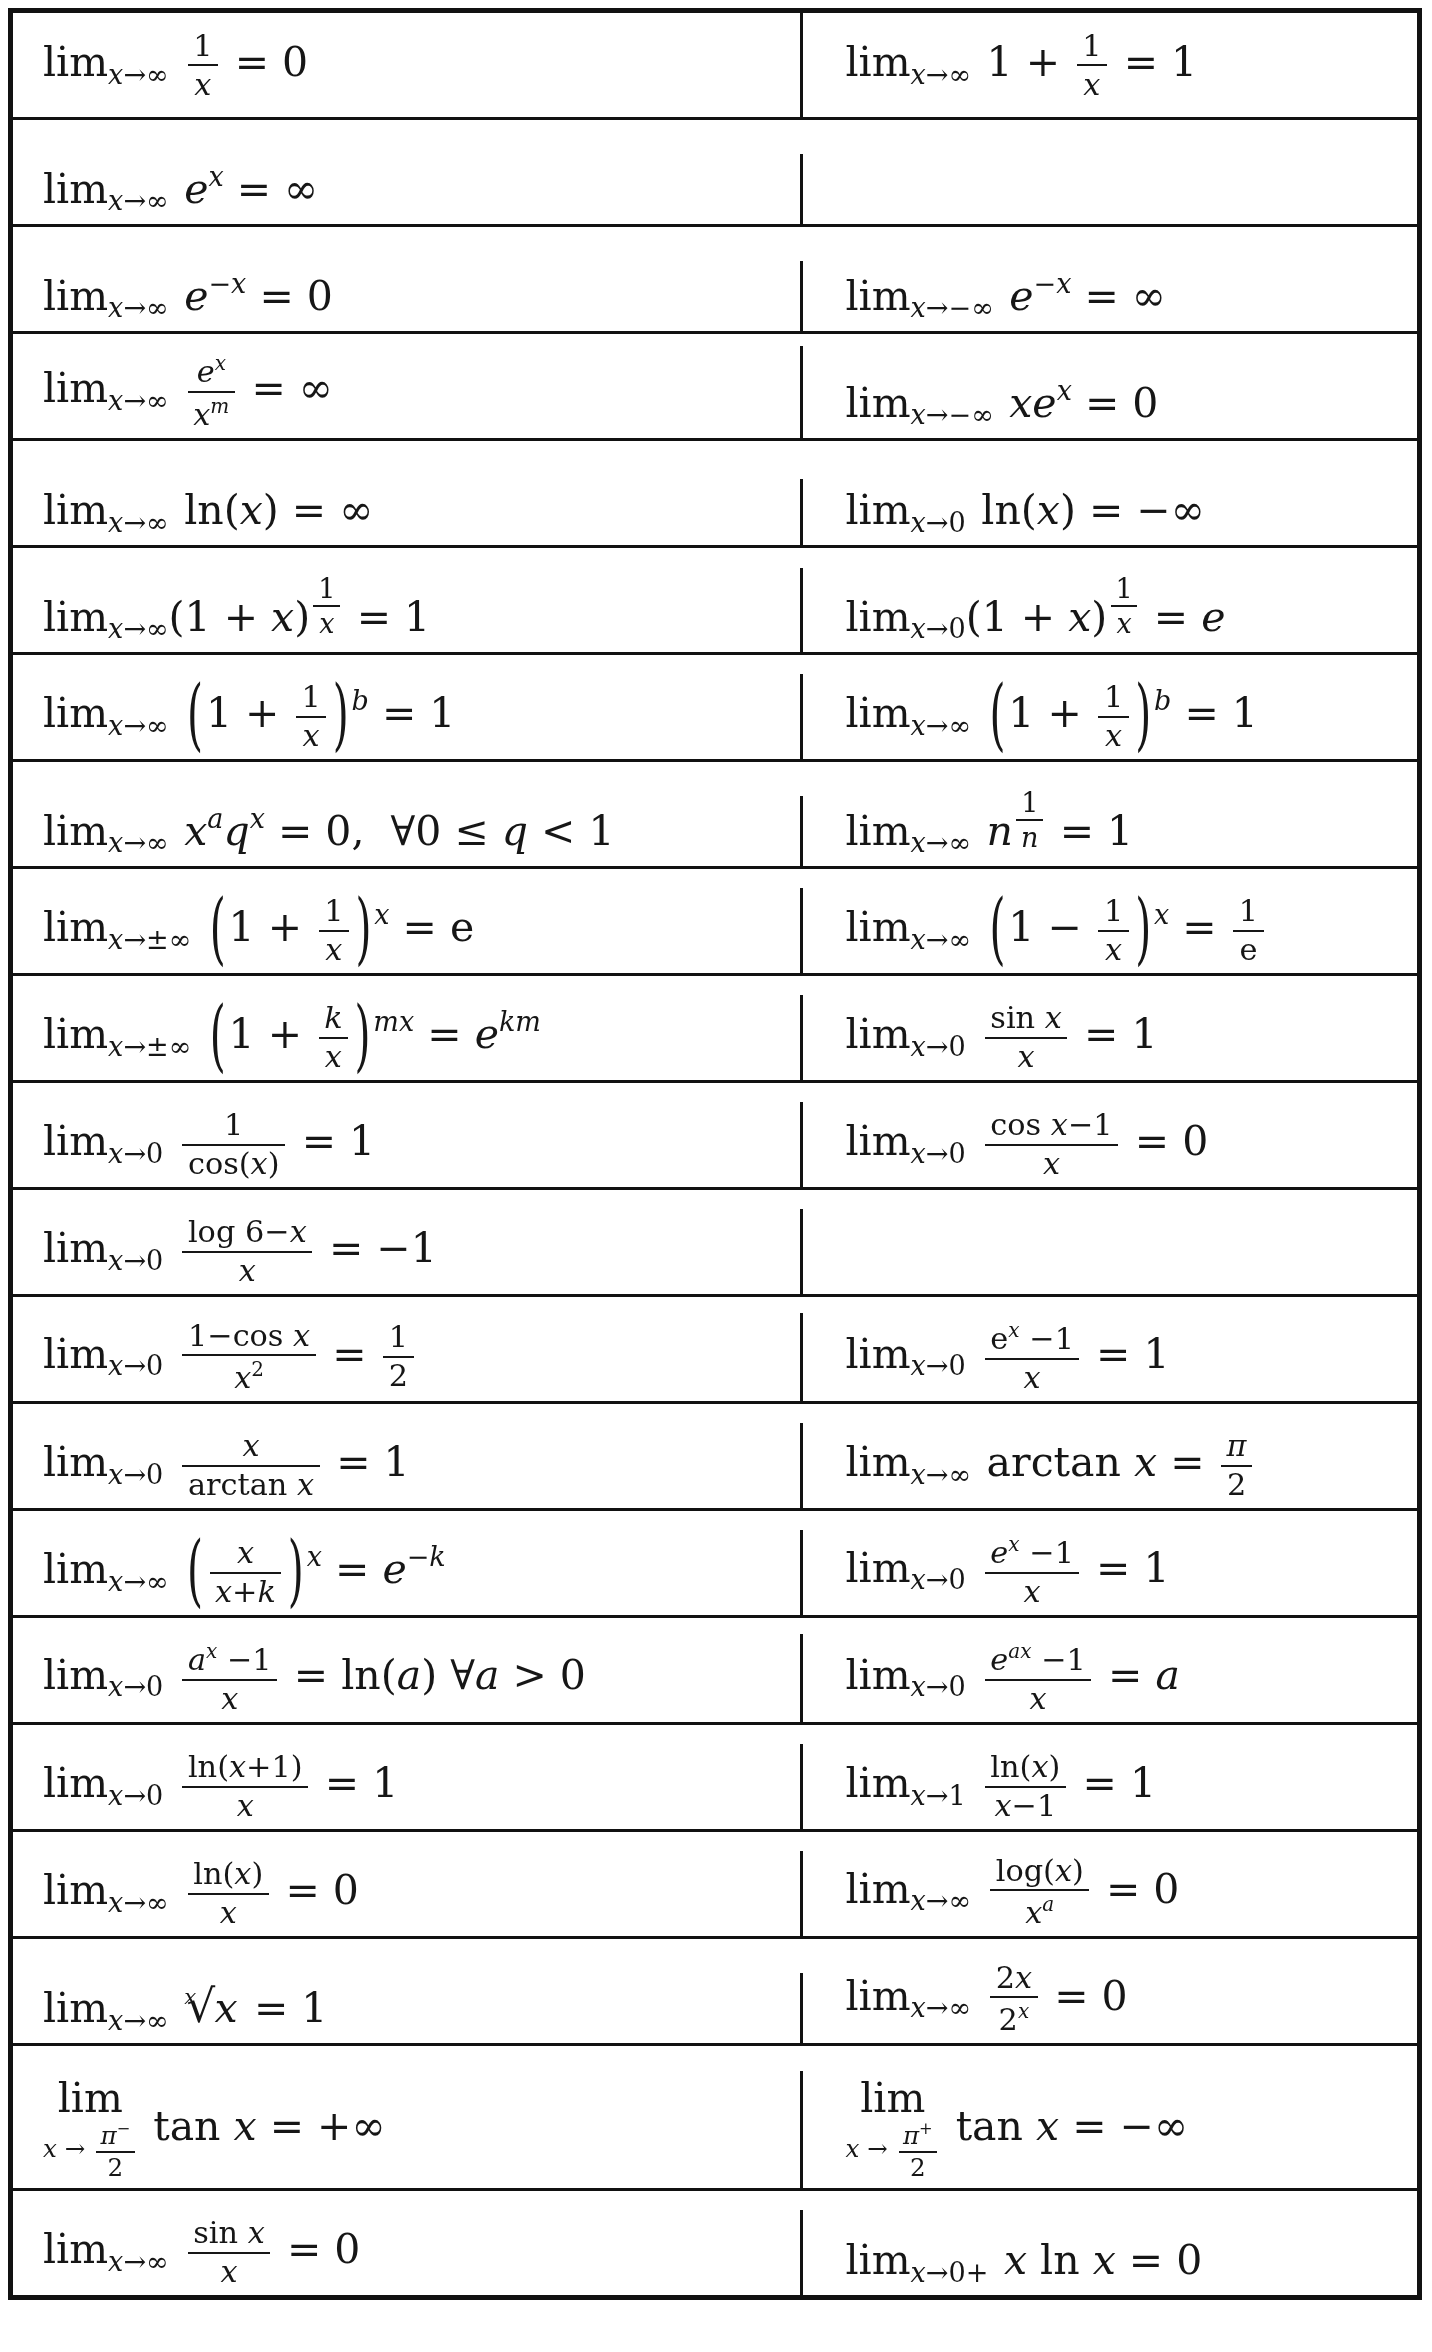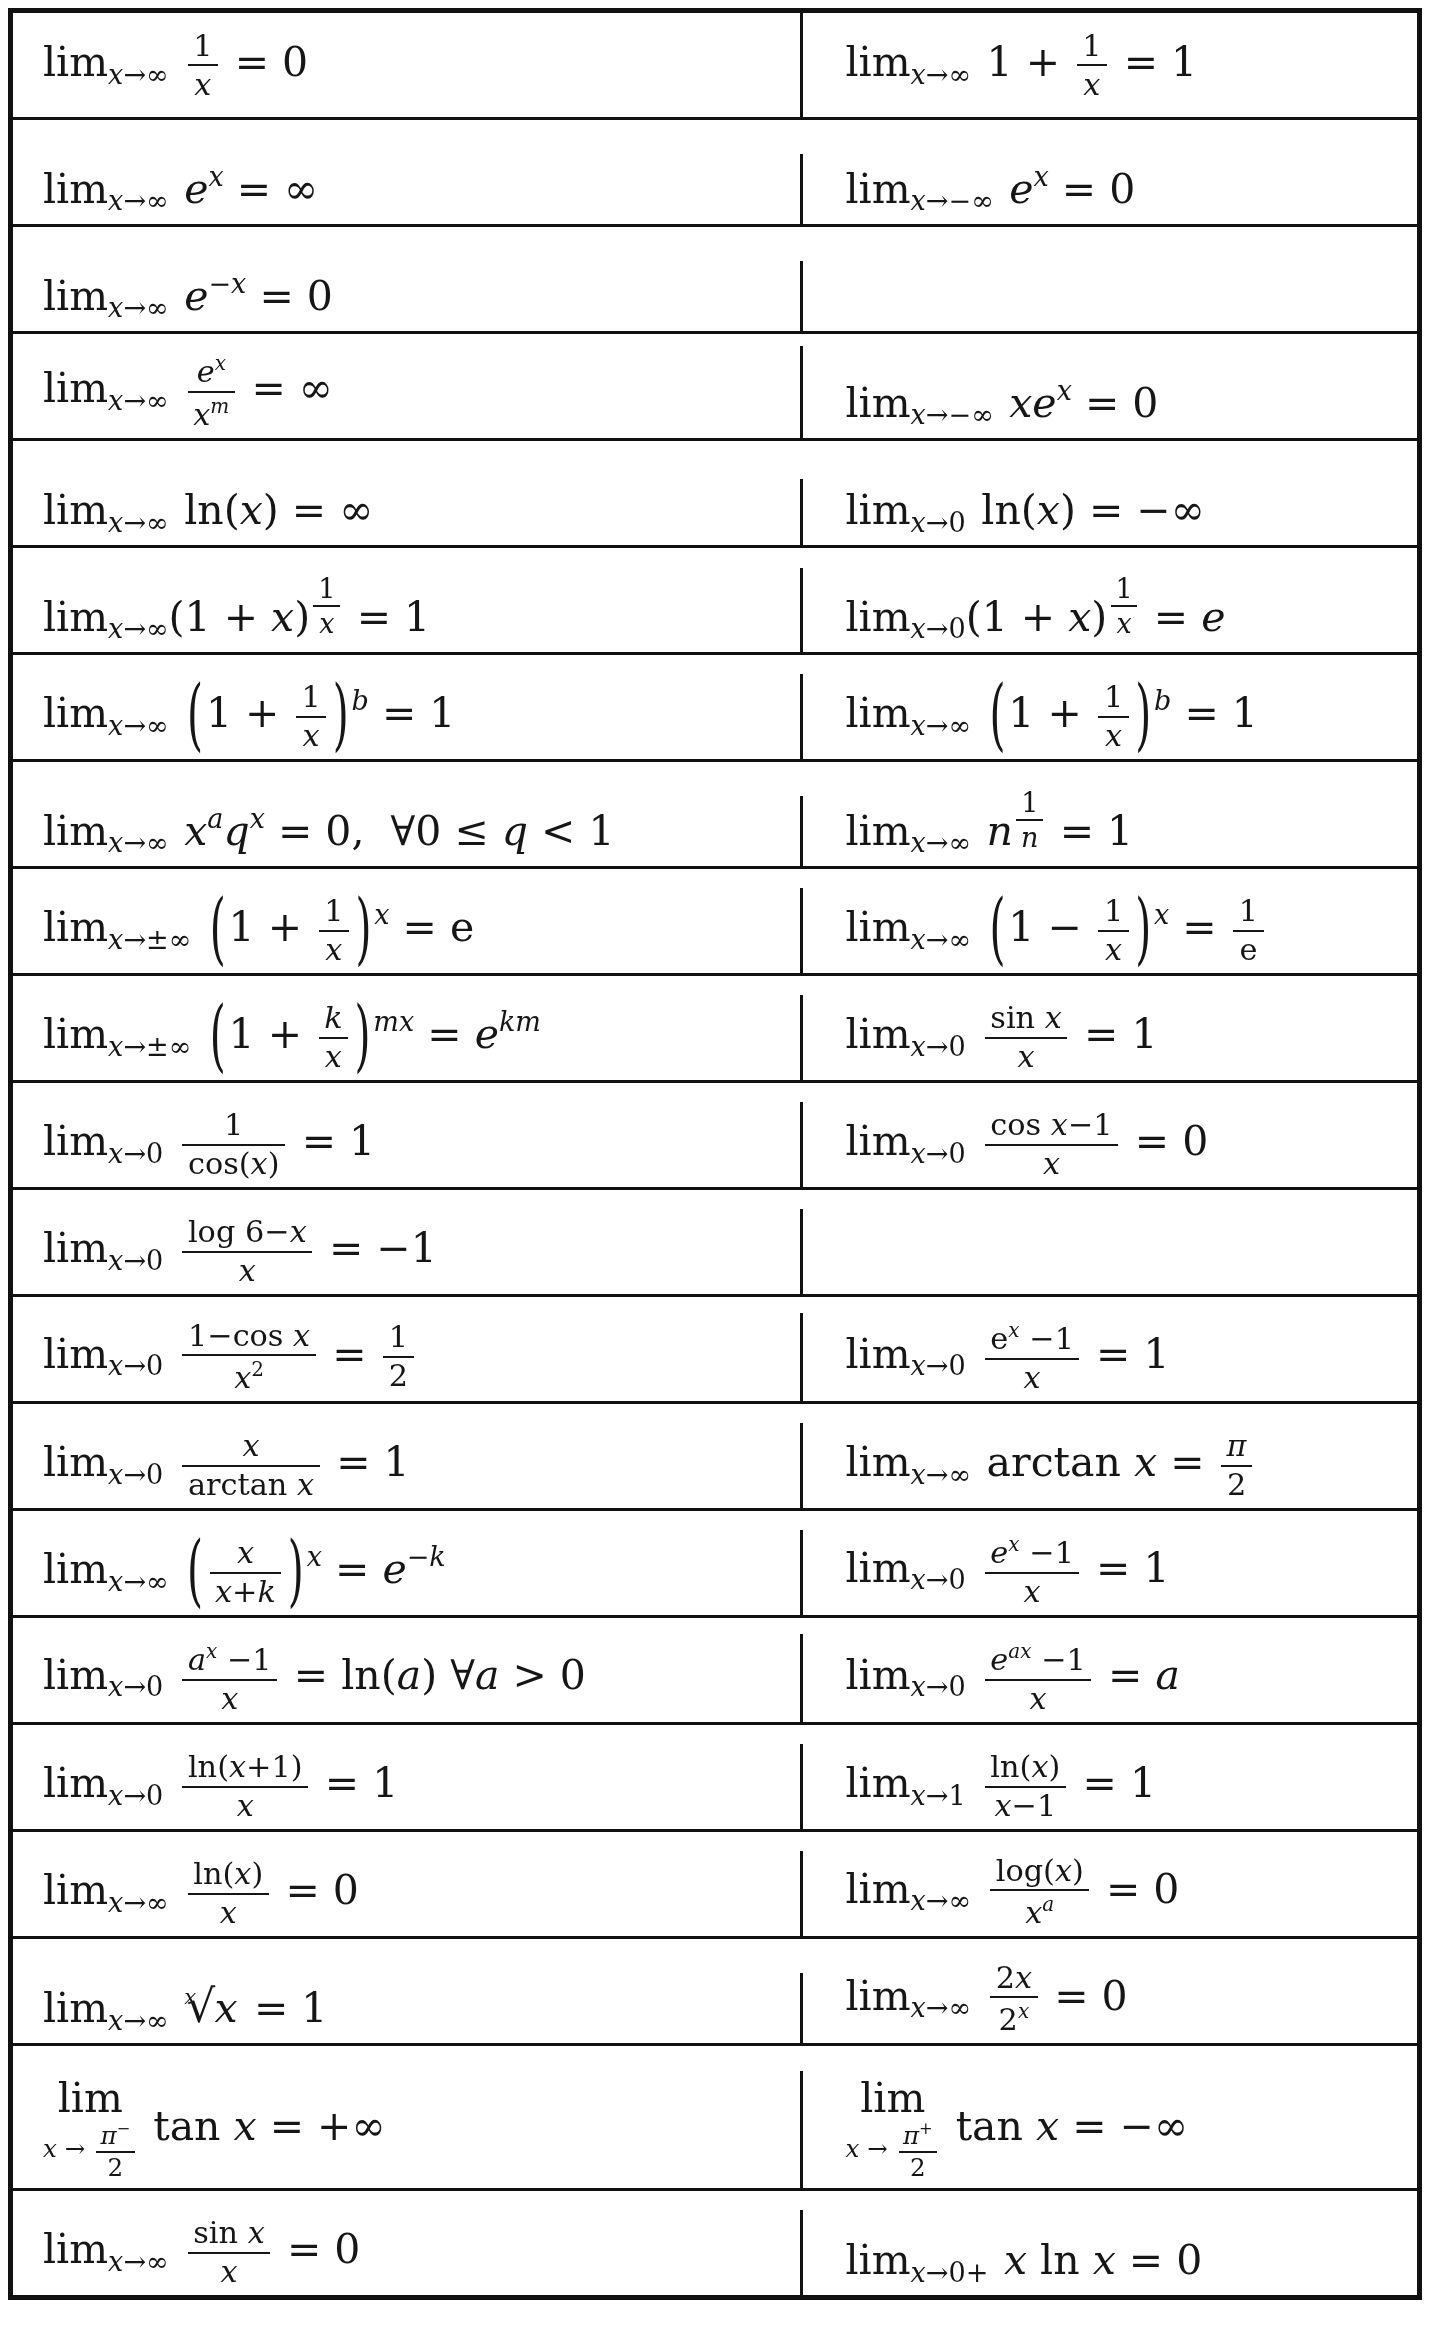--- a/index.html
+++ b/index.html
@@ -46,27 +46,27 @@
           <span class="fx"><span class="tk-rm">lim</span><span class="tk-sub"><span class="tk-it">x</span><span class="tk-rm">→∞</span></span><span class="tk-gap"></span><span class="tk-frac"><span class="tk-num"><span class="tk-rm">1</span></span><span class="tk-den"><span class="tk-it">x</span></span></span><span class="tk-rm"> = 0</span></span>
         </div>
         <div class="cell cell-right">
           <span class="fx"><span class="tk-rm">lim</span><span class="tk-sub"><span class="tk-it">x</span><span class="tk-rm">→∞</span></span><span class="tk-gap"></span><span class="tk-rm">1 + </span><span class="tk-frac"><span class="tk-num"><span class="tk-rm">1</span></span><span class="tk-den"><span class="tk-it">x</span></span></span><span class="tk-rm"> = 1</span></span>
         </div>
       </div>
       <div class="row">
         <div class="cell cell-left">
           <span class="fx"><span class="tk-rm">lim</span><span class="tk-sub"><span class="tk-it">x</span><span class="tk-rm">→∞</span></span><span class="tk-gap"></span><span class="tk-it">e</span><span class="tk-sup"><span class="tk-it">x</span></span><span class="tk-rm"> = ∞</span></span>
         </div>
-        <div class="cell cell-right">
-          <span class="fx"><span class="tk-rm">lim</span><span class="tk-sub"><span class="tk-it">x</span><span class="tk-rm">→−∞</span></span><span class="tk-gap"></span><span class="tk-it">e</span><span class="tk-sup"><span class="tk-it">x</span></span><span class="tk-rm"> = 0</span></span>
-        </div>
       </div>
       <div class="row">
         <div class="cell cell-left">
           <span class="fx"><span class="tk-rm">lim</span><span class="tk-sub"><span class="tk-it">x</span><span class="tk-rm">→∞</span></span><span class="tk-gap"></span><span class="tk-it">e</span><span class="tk-sup"><span class="tk-rm">−</span><span class="tk-it">x</span></span><span class="tk-rm"> = 0</span></span>
+        </div>
+        <div class="cell cell-right">
+          <span class="fx"><span class="tk-rm">lim</span><span class="tk-sub"><span class="tk-it">x</span><span class="tk-rm">→−∞</span></span><span class="tk-gap"></span><span class="tk-it">e</span><span class="tk-sup"><span class="tk-rm">−</span><span class="tk-it">x</span></span><span class="tk-rm"> = ∞</span></span>
         </div>
       </div>
       <div class="row">
         <div class="cell cell-left">
           <span class="fx"><span class="tk-rm">lim</span><span class="tk-sub"><span class="tk-it">x</span><span class="tk-rm">→∞</span></span><span class="tk-gap"></span><span class="tk-frac"><span class="tk-num"><span class="tk-it">e</span><span class="tk-sup"><span class="tk-it">x</span></span></span><span class="tk-den"><span class="tk-it">x</span><span class="tk-sup"><span class="tk-it">m</span></span></span></span><span class="tk-rm"> = ∞</span></span>
         </div>
         <div class="cell cell-right">
           <span class="fx"><span class="tk-rm">lim</span><span class="tk-sub"><span class="tk-it">x</span><span class="tk-rm">→−∞</span></span><span class="tk-gap"></span><span class="tk-it">xe</span><span class="tk-sup"><span class="tk-it">x</span></span><span class="tk-rm"> = 0</span></span>
         </div>
       </div>

